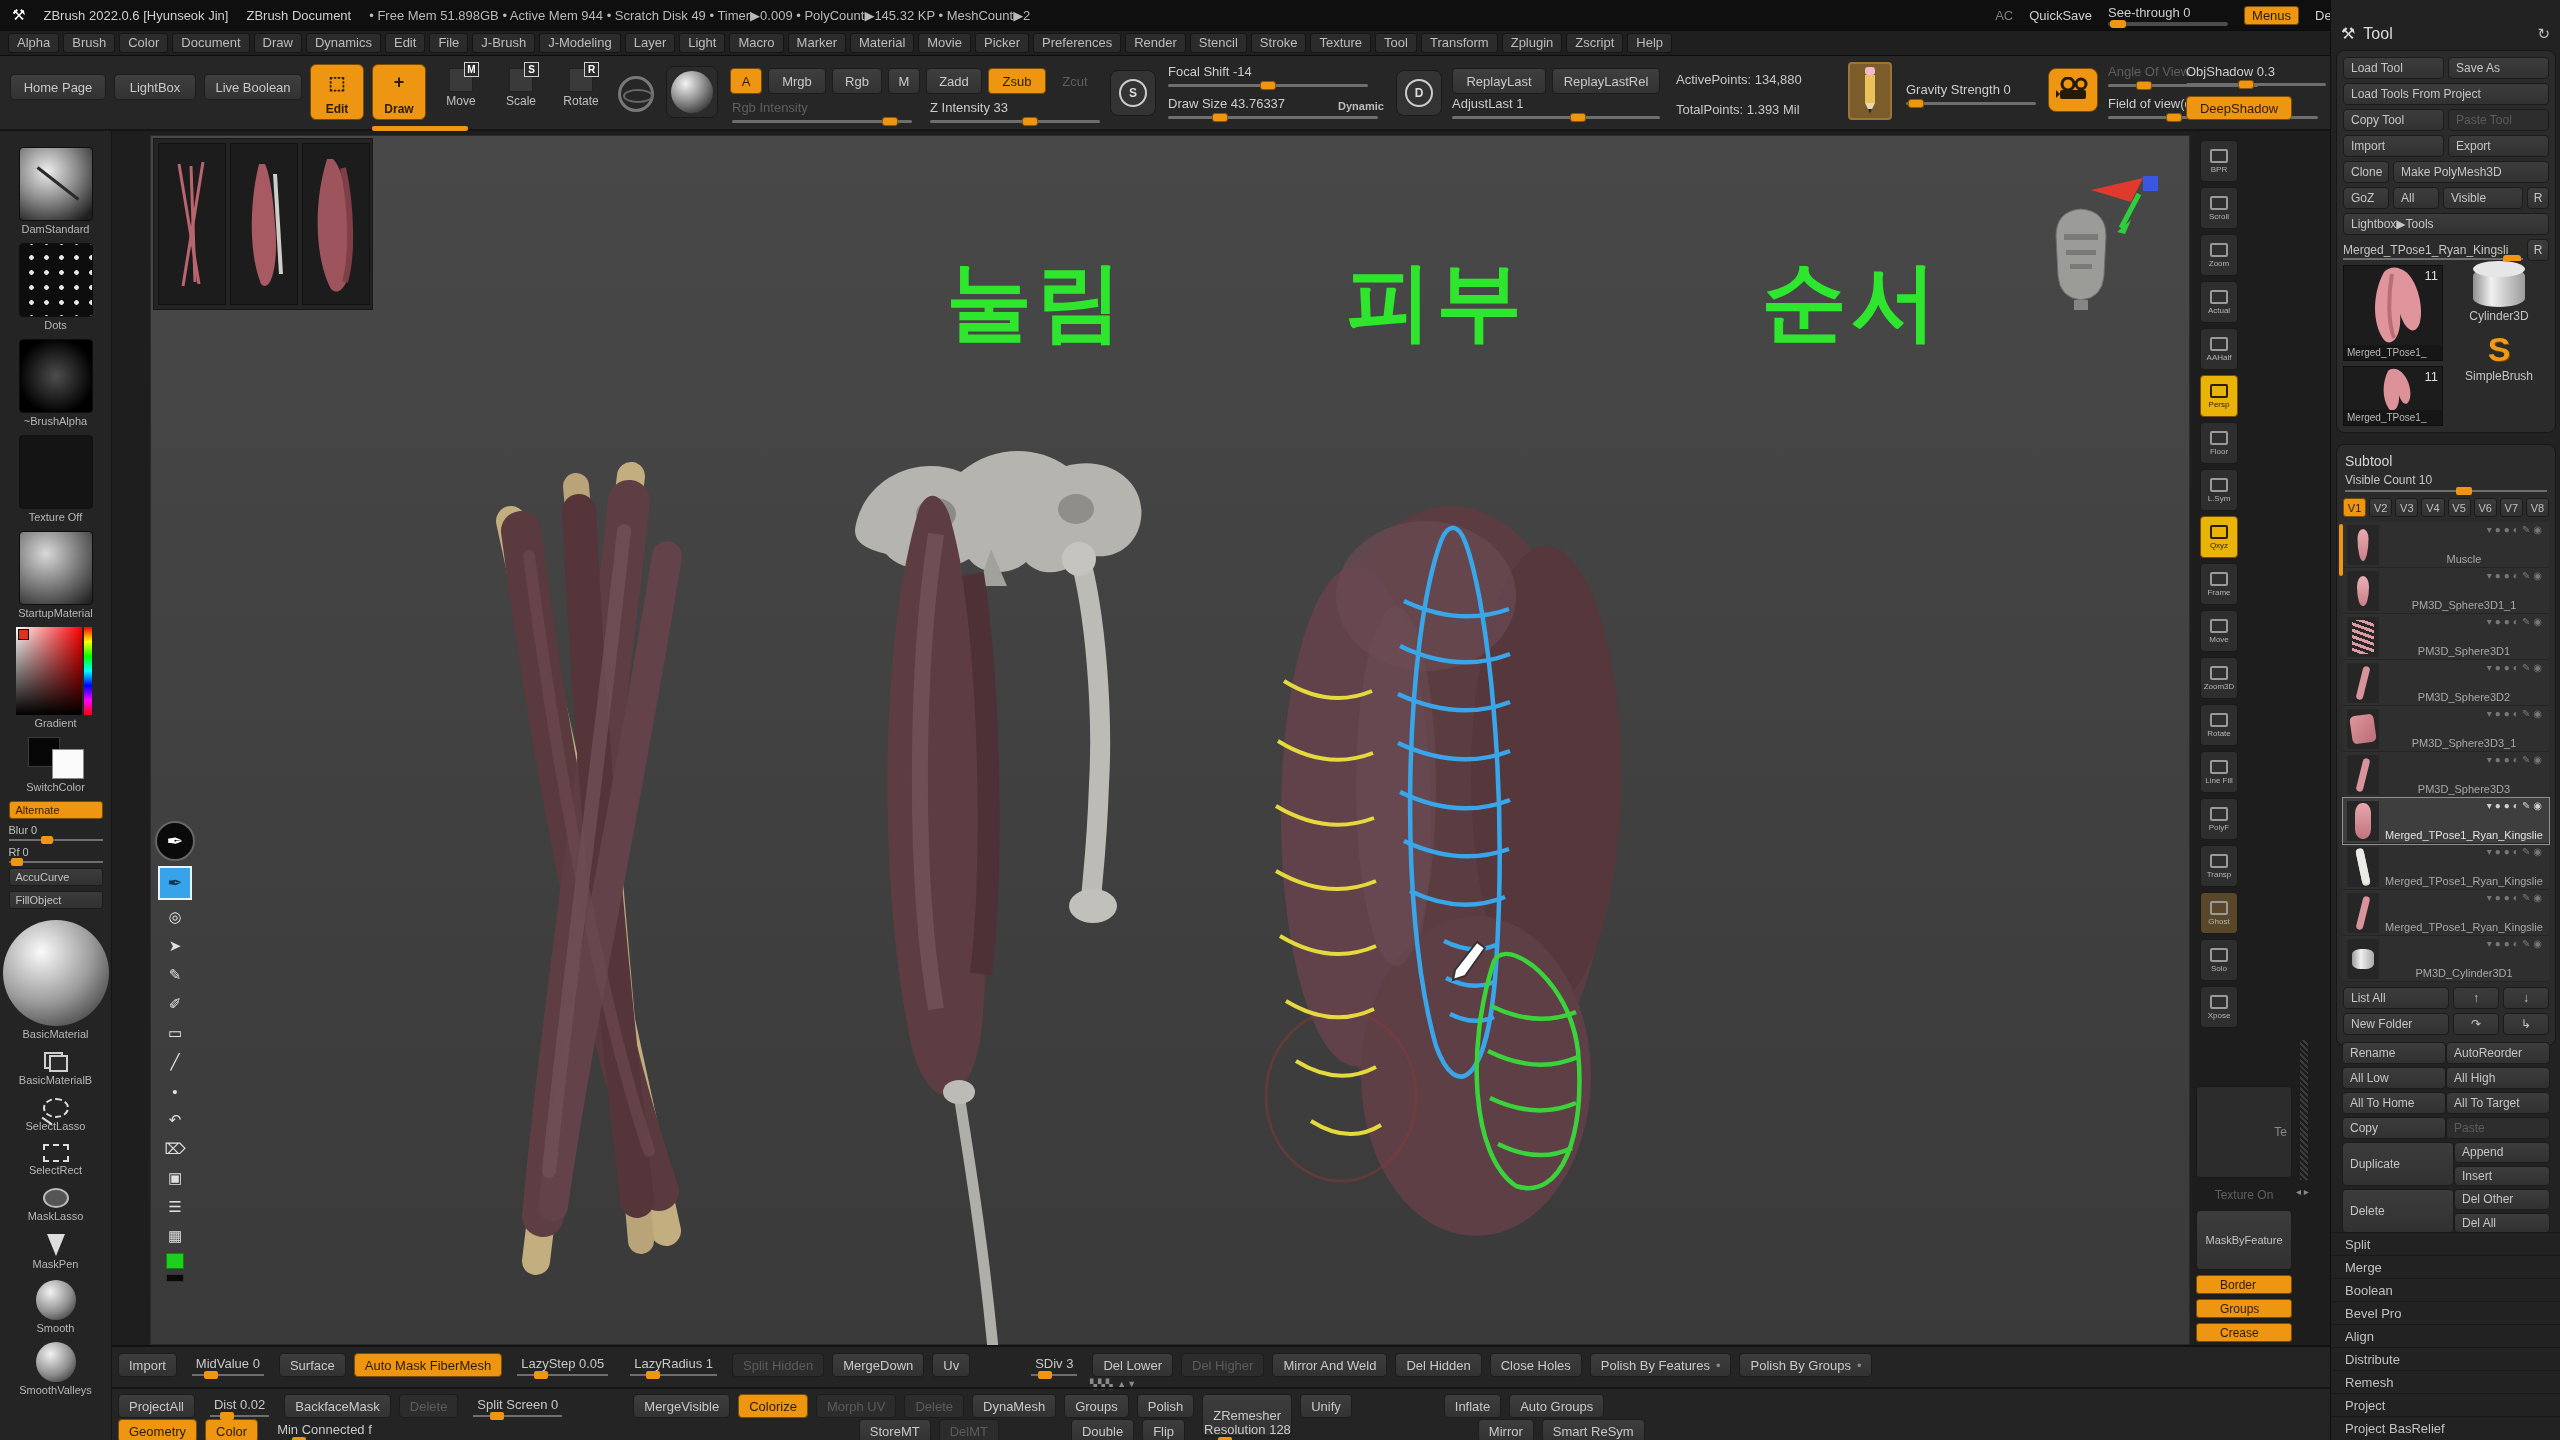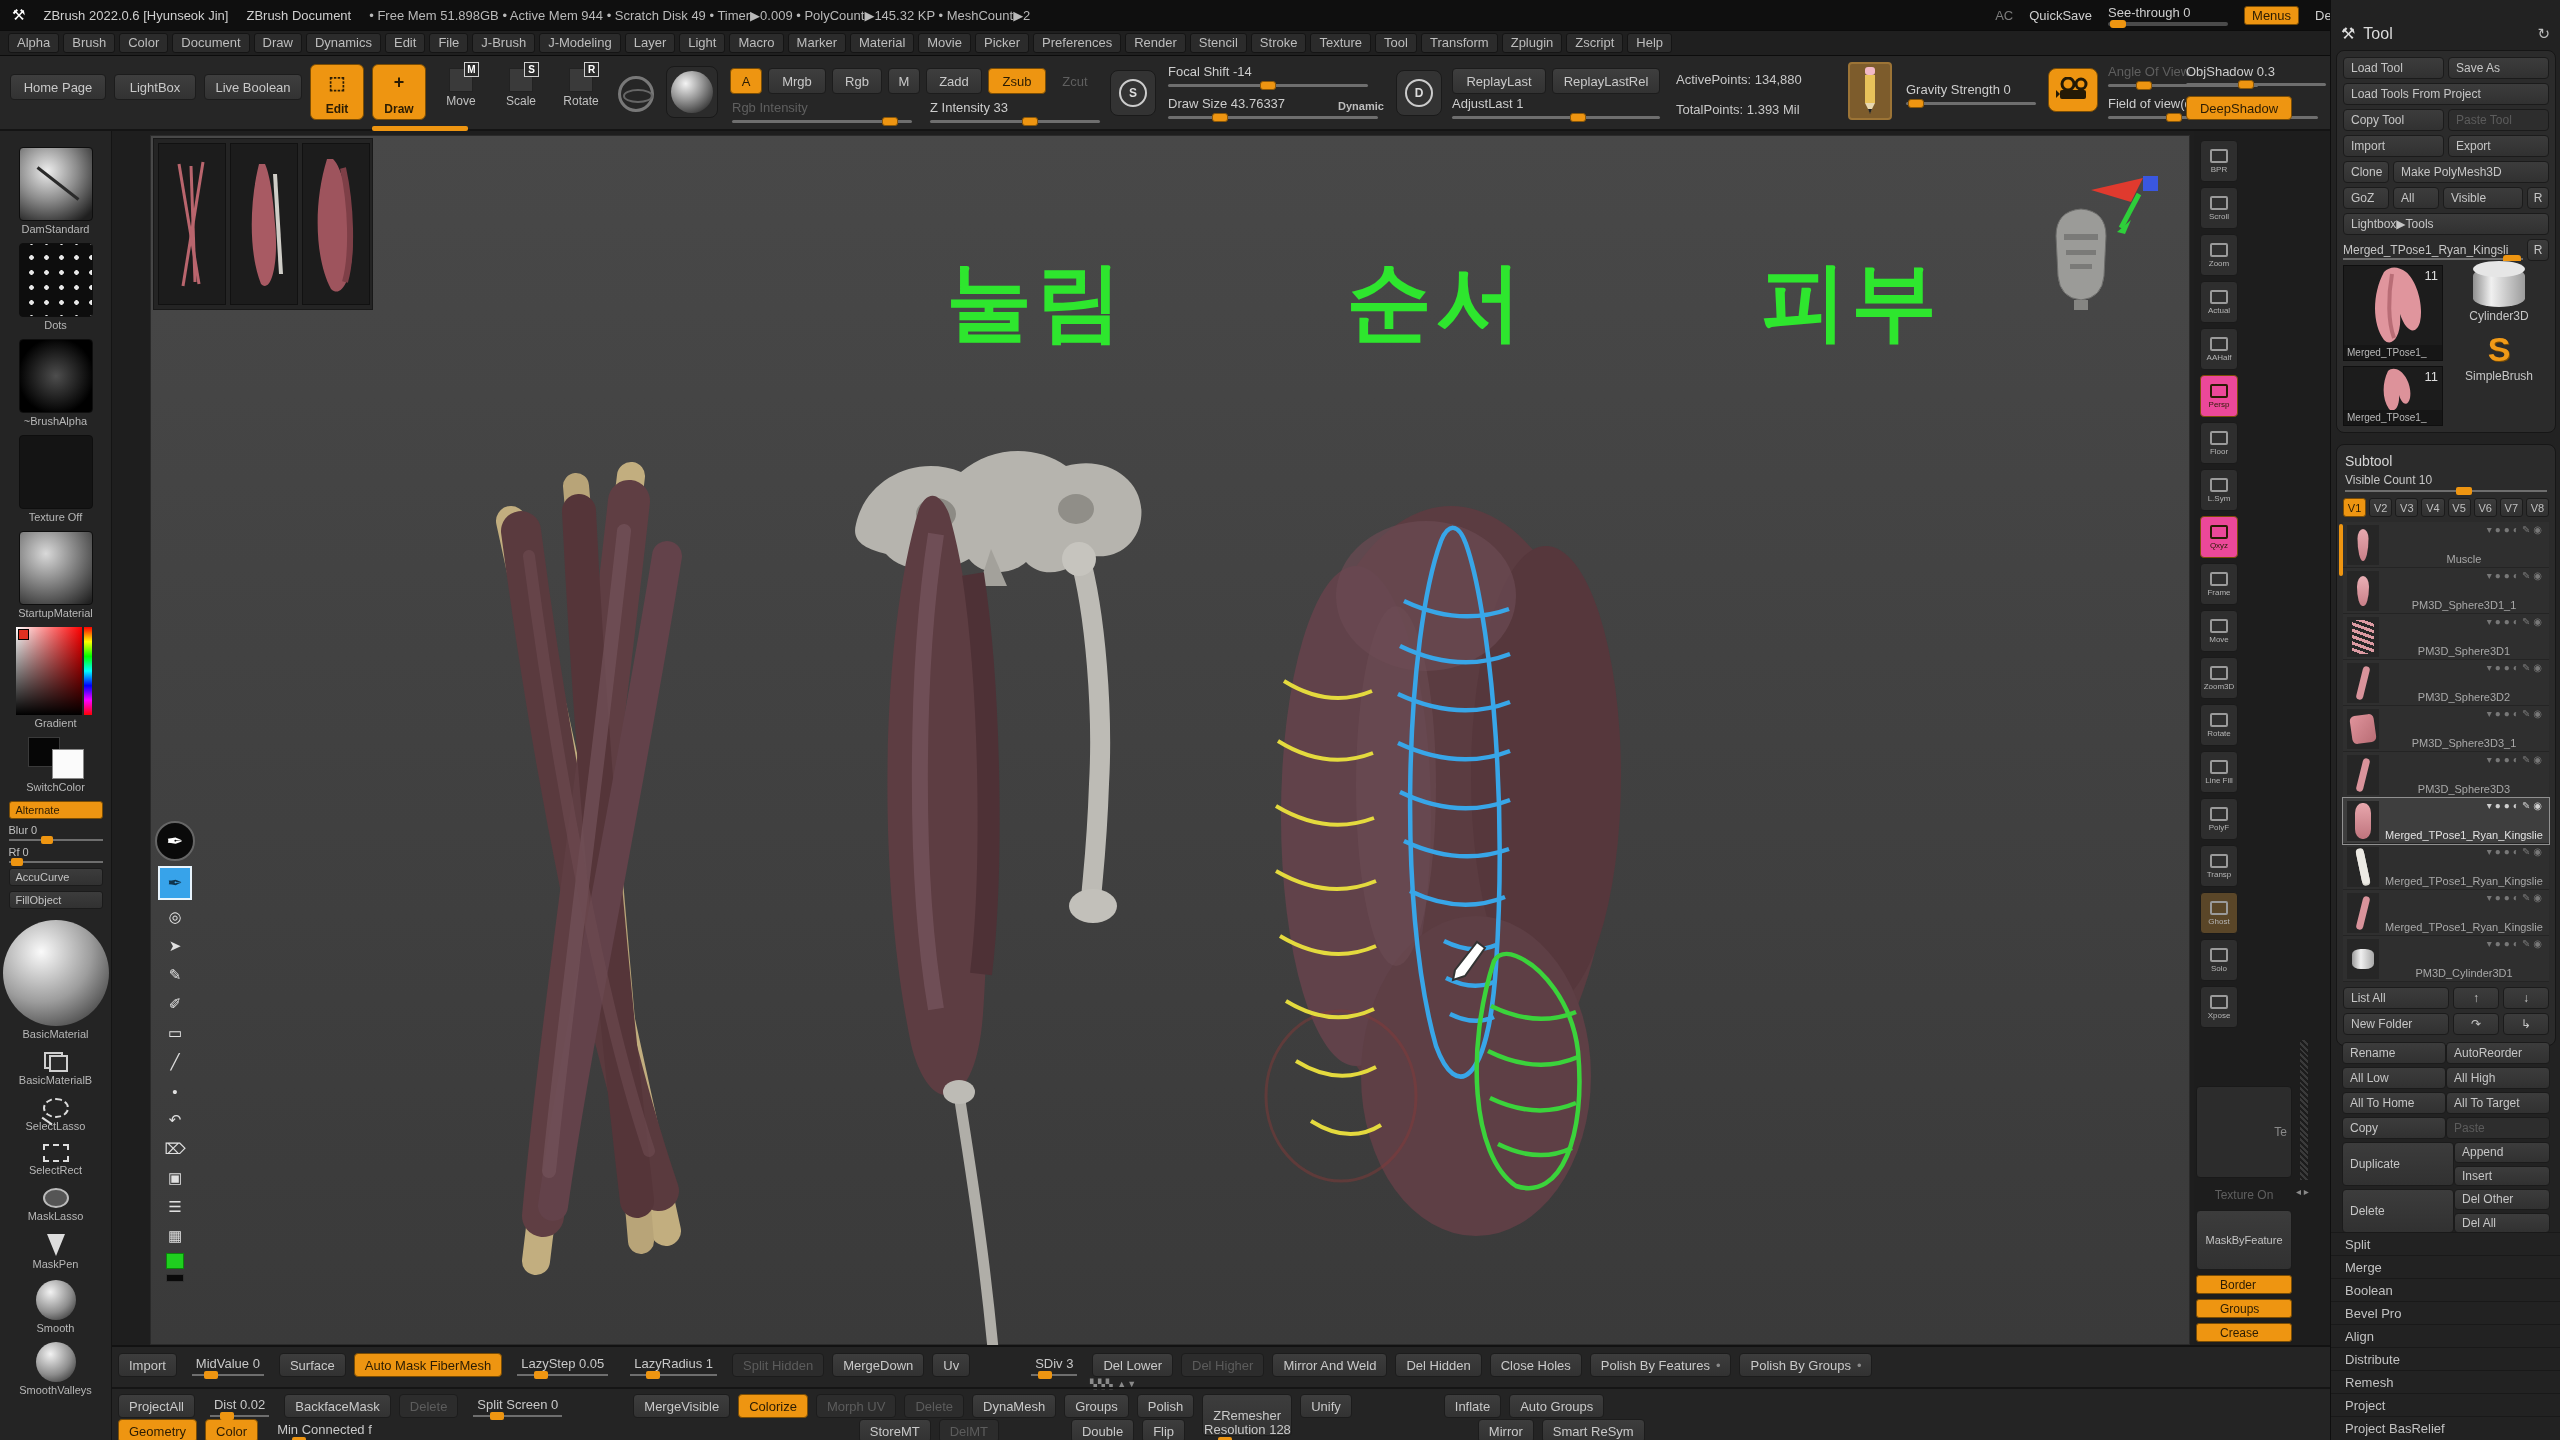--- a/index.html
+++ b/index.html
@@ -98,21 +98,21 @@
   #annbar .activepen{width:34px;height:34px;background:#37a3ea;border:2px solid #e8f4fd;color:#10344d;font-size:18px;display:flex;align-items:center;justify-content:center}
   #annbar .ai{width:30px;height:24px;display:flex;align-items:center;justify-content:center;color:#e0e0e0;font-size:15px}
   #annbar .swgreen{width:18px;height:16px;background:#1fcf1f;border:1px solid #0a860a}
   #annbar .swblack{width:18px;height:8px;background:#0a0a0a;border:1px solid #333}
 
   
   #rightshelf{position:absolute;left:2196px;top:140px;width:46px;display:flex;flex-direction:column;gap:5px;align-items:center}
   .rsi{width:38px;height:42px;background:#2e2e2e;border:1px solid #1a1a1a;border-radius:4px;display:flex;flex-direction:column;align-items:center;justify-content:center;gap:2px}
   .rsi .g{width:18px;height:14px;border:2px solid #9a9a9a;border-radius:2px}
   .rsi .t{font-size:8px;color:#b5b5b5;white-space:nowrap}
-  .rsi.on{background:#ec4899;border-color:#7a4d05}
+  .rsi.on{background:#eab308;border-color:#7a4d05}
   .rsi.on .t{color:#2b1c03}.rsi.on .g{border-color:#2b1c03}
   .rsi.pressed{background:#5a4628}
 
   
   #midtray{position:absolute;left:2194px;top:1086px;width:100px;display:flex;flex-direction:column;align-items:center}
   #midtray .texbox{width:96px;height:92px;background:#2c2c2c;border:1px solid #191919;border-radius:4px;position:relative;color:#8a8a8a;font-size:12px}
   #midtray .texbox span{position:absolute;right:4px;top:38px}
   #midtray .dimlab{color:#5f5f5f;font-size:12px;margin-top:10px}
   #midtray .mbf{width:96px;height:60px;margin-top:8px;background:linear-gradient(#3c3c3c,#313131);border:1px solid #1b1b1b;border-radius:4px;color:#c4c4c4;font-size:11px;display:flex;align-items:center;justify-content:center}
   #midtray .obtn{width:96px;height:19px;margin-top:5px;background:#ee9511;border:1px solid #7a4d05;border-radius:3px;color:#2b1c03;font-size:12px;display:flex;align-items:center;padding-left:23px}
@@ -474,22 +474,22 @@
       </div>
       <div class="slot">
         <svg width="66" height="160" viewBox="0 0 66 160">
             <path d="M24,15 C10,60 12,115 28,145 C42,158 54,120 48,75 C44,42 36,20 30,15 Z" fill="#9e545d"></path>
             <path d="M40,24 C48,60 50,110 42,138" stroke="#7e3f47" stroke-width="6" fill="none"></path>
           </svg>
       </div>
     </div>
 
     <div class="klabel">눌림</div>
+    <div class="klabel">피부</div>
     <div class="klabel">순서</div>
-    <div class="klabel">피부</div>
 
     <svg class="models" width="2040" height="1210" viewBox="0 0 2040 1210" style="position:absolute;left:0;top:0">
 
       <g transform="translate(330,325)">
         <g stroke-linecap="round" fill="none">
           <path d="M30,60 L185,770" stroke="#c2ae7f" stroke-width="30"></path>
           <path d="M150,15 L55,800" stroke="#c2ae7f" stroke-width="28"></path>
           <path d="M95,25 L160,780" stroke="#b8a478" stroke-width="26"></path>
           <path d="M40,70 C70,300 120,560 178,730" stroke="#5a3a3e" stroke-width="40"></path>
           <path d="M148,40 C120,300 80,560 62,755" stroke="#5f3e43" stroke-width="42"></path>

